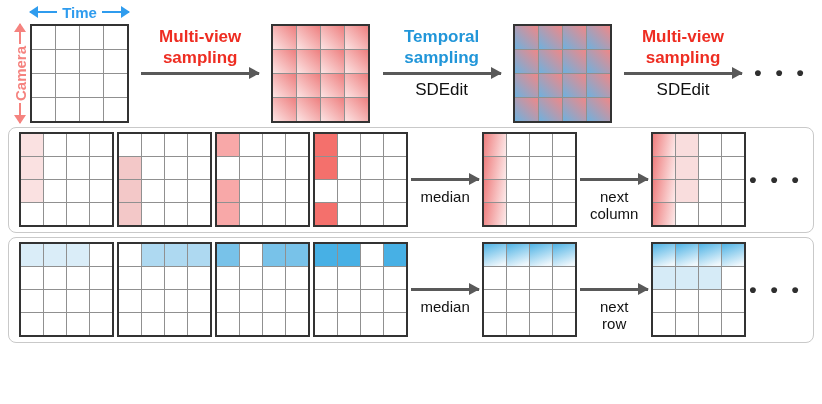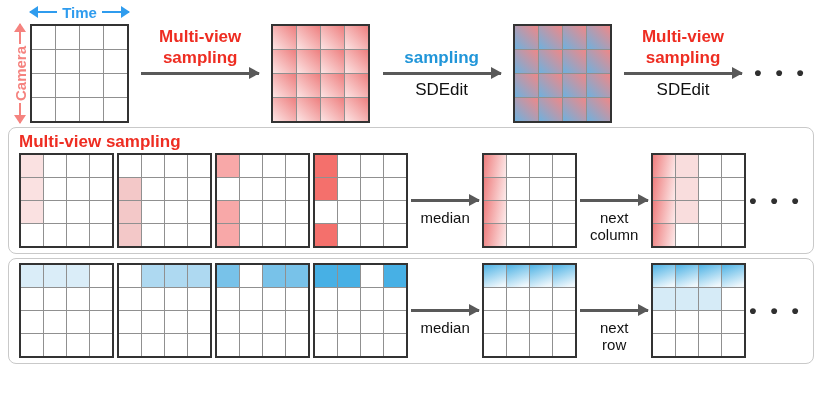--- a/index.html
+++ b/index.html
@@ -120,20 +120,21 @@
         <div class="cell" style="background: linear-gradient(to left bottom, rgb(238, 127, 127), rgb(252, 228, 228));"></div>
         <div class="cell" style="background: linear-gradient(to left bottom, rgb(238, 127, 127), rgb(252, 228, 228));"></div>
         <div class="cell" style="background: linear-gradient(to left bottom, rgb(238, 127, 127), rgb(252, 228, 228));"></div>
         <div class="cell" style="background: linear-gradient(to left bottom, rgb(238, 127, 127), rgb(252, 228, 228));"></div>
         <div class="cell" style="background: linear-gradient(to left bottom, rgb(238, 127, 127), rgb(252, 228, 228));"></div>
         <div class="cell" style="background: linear-gradient(to left bottom, rgb(238, 127, 127), rgb(252, 228, 228));"></div>
       </div>
 
     <div class="t-block top">
       <div class="t-label" style="color: rgb(33, 150, 217);">
+        <div>Temporal</div>
         <div>sampling</div>
       </div>
       <div class="arrow"></div>
       <div class="t-sdedit">SDEdit</div>
     </div>
 
     <div class="grid big top-grid">
         <div class="cell" style="background: linear-gradient(45deg, rgb(111, 177, 222), rgb(239, 136, 136));"></div>
         <div class="cell" style="background: linear-gradient(45deg, rgb(111, 177, 222), rgb(239, 136, 136));"></div>
         <div class="cell" style="background: linear-gradient(45deg, rgb(111, 177, 222), rgb(239, 136, 136));"></div>
@@ -158,21 +159,20 @@
         <div>sampling</div>
       </div>
       <div class="arrow"></div>
       <div class="t-sdedit">SDEdit</div>
     </div>
 
     <div class="dots top">• • •</div>
   </div>
 
   <div class="panel">
-    <div class="panel-title" style="color: rgb(238, 45, 34);">Multi-view sampling</div>
     <div class="panel-row">
       <div class="grid small">
           <div class="cell" style="background: rgb(250, 225, 225);"></div>
           <div class="cell" style="background: rgb(255, 255, 255);"></div>
           <div class="cell" style="background: rgb(255, 255, 255);"></div>
           <div class="cell" style="background: rgb(255, 255, 255);"></div>
           <div class="cell" style="background: rgb(250, 225, 225);"></div>
           <div class="cell" style="background: rgb(255, 255, 255);"></div>
           <div class="cell" style="background: rgb(255, 255, 255);"></div>
           <div class="cell" style="background: rgb(255, 255, 255);"></div>

